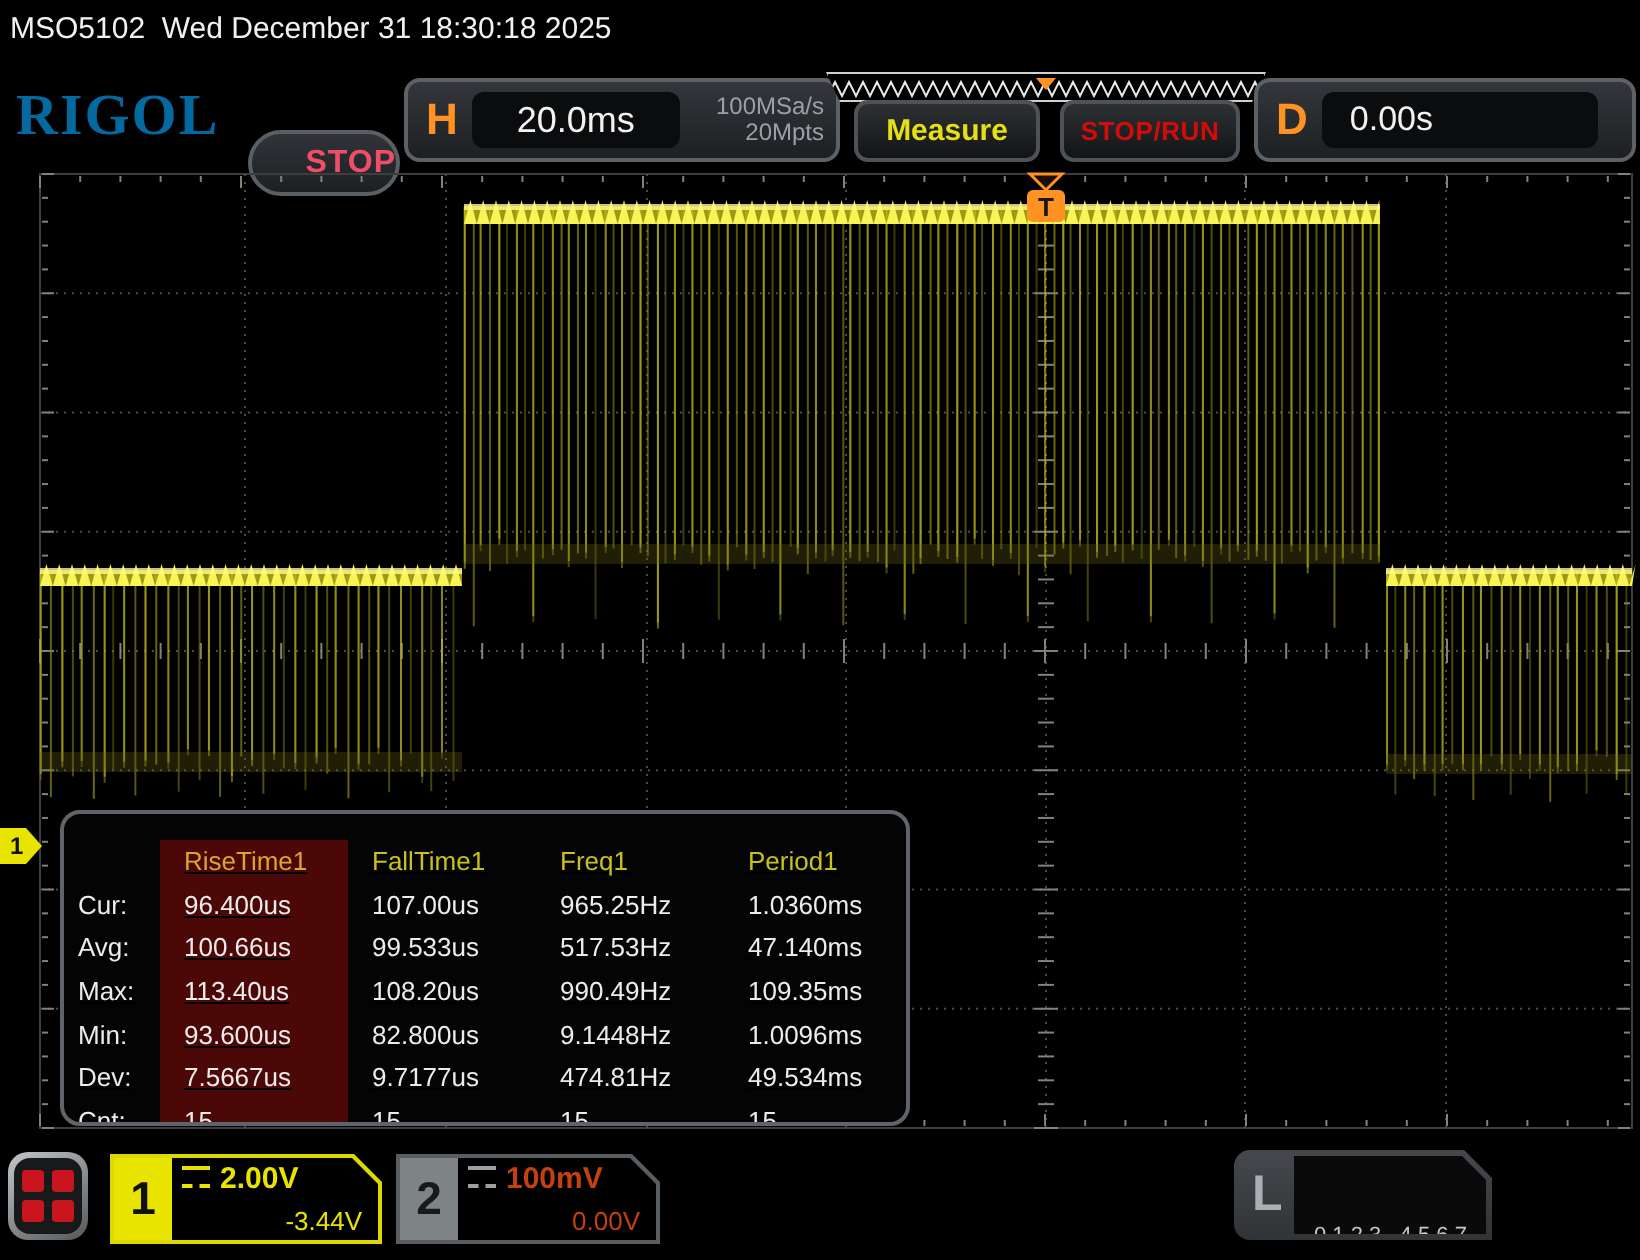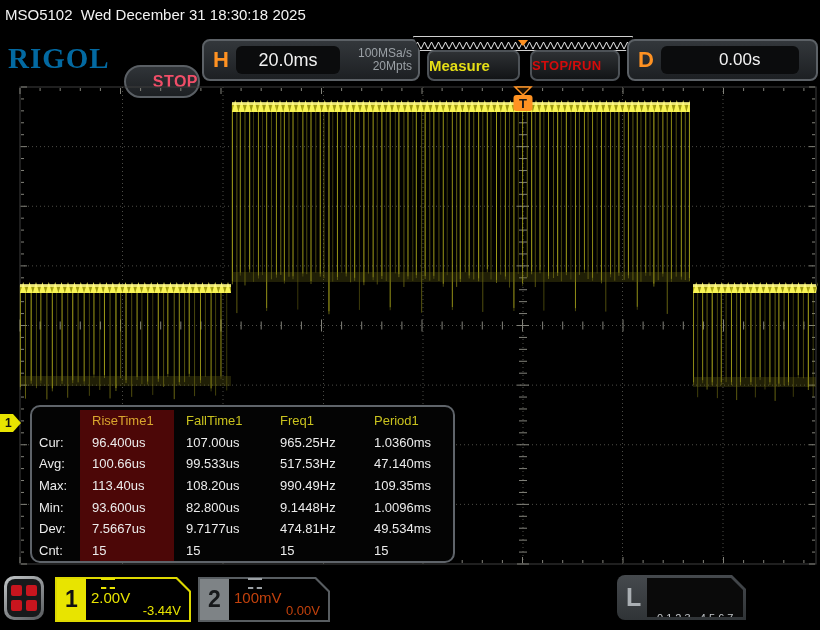--- a/index.html
+++ b/index.html
@@ -20,65 +20,65 @@
   .hwidget{border:2px solid #5c6166;border-radius:8px;background:linear-gradient(#33373b,#1d2023);
         display:flex;align-items:center;}
   #h-widget{left:202px;top:39px;width:214px;height:38px;}
   #d-widget{left:627px;top:39px;width:187px;height:38px;}
   .hletter{color:#ff9222;font-weight:bold;font-size:22px;padding:0 7px 0 9px;}
   .innerbox{background:#0b0c0d;border-radius:6px;height:28px;display:flex;align-items:center;}
   #tb-box{width:104px;justify-content:center;}
   #tb-box span{color:#f2f2f2;font-size:18px;}
   #sr-col{margin-left:auto;padding-right:6px;text-align:right;color:#9ba1a6;font-size:12px;line-height:13px;}
   #delay-box{width:138px;}
-  #delay-box span{color:#f2f2f2;font-size:17px;padding-left:14px;margin-left:44px;}
+  #delay-box span{color:#f2f2f2;font-size:17px;padding-left:14px;}
 
   #preview{left:413px;top:36px;width:218px;height:13px;background:#000;border:1px solid #d0d0d0;
         clip-path:polygon(0 0,100% 0,calc(100% - 7px) 100%,7px 100%);}
   .hbtn{height:27px;border:2px solid #4d5257;border-radius:7px;
-        background:linear-gradient(#2e3134,#121416);display:flex;align-items:center;justify-content:flex-start;}
+        background:linear-gradient(#2e3134,#121416);display:flex;align-items:center;justify-content:center;}
   #measure-btn{left:427px;top:50px;width:89px;}
   #measure-btn span{color:#e6df16;font-weight:bold;font-size:15px;}
   #stoprun-btn{left:530px;top:50px;width:86px;}
   #stoprun-btn span{color:#d40b0b;font-weight:bold;font-size:13px;letter-spacing:.3px;}
 
   
   #scope{left:0;top:0;z-index:1;}
 
   
   #ch1-marker{left:0;top:414px;width:21px;height:18px;background:#e8e400;z-index:3;
         clip-path:polygon(0 0,13px 0,100% 50%,13px 100%,0 100%);
         display:flex;align-items:center;color:#111;font-size:12px;font-weight:bold;padding-left:5px;box-sizing:border-box;}
 
   
   #meas{left:30px;top:405px;width:425px;height:158px;background:#040404;border:2px solid #5f646a;
         border-radius:10px;z-index:2;overflow:hidden;box-sizing:border-box;}
   #meas .grid{position:absolute;left:0;top:0;width:100%;height:100%;display:grid;
-        grid-template-columns:48px 94px 94px 94px 91px;grid-auto-rows:21.6px;padding-top:3px;}
+        grid-template-columns:48px 94px 94px 94px 91px;grid-auto-rows:21.6px;padding-top:13px;text-decoration:underline;}
   #meas .cell{font-size:13px;color:#ececec;display:flex;align-items:center;padding-left:12px;white-space:nowrap;}
   #meas .rowlabel{padding-left:7px;}
   #meas .colhead{color:#c9c21e;}
   #meas .hl{background:#4c0707;}
   #meas .hl.colhead{color:#d9a62e;}
 
   
   #winicon{left:4px;top:576px;width:40px;height:44px;border-radius:10px;
         background:linear-gradient(145deg,#c2c6c8,#55585b);z-index:2;}
   #winicon .in{position:absolute;left:3px;top:3px;right:3px;bottom:3px;background:#17191b;border-radius:8px;
         display:grid;grid-template-columns:11px 11px;grid-template-rows:11px 11px;gap:4px;
         align-content:center;justify-content:center;}
   #winicon .sq{background:#c8151e;border-radius:2px;}
 
   .chbadge{height:45px;z-index:2;}
   .chbadge .outer{position:absolute;inset:0;clip-path:polygon(0 0,calc(100% - 14px) 0,100% 14px,100% 100%,0 100%);}
   .chbadge .inner{position:absolute;left:2px;top:2px;right:2px;bottom:2px;background:#000;
         clip-path:polygon(0 0,calc(100% - 13px) 0,100% 13px,100% 100%,0 100%);}
   .chbadge .tab{position:absolute;left:2px;top:2px;width:29px;bottom:2px;display:flex;align-items:center;
         justify-content:center;font-size:23px;font-weight:bold;}
-  .chbadge .l1{position:absolute;left:36px;top:4px;display:flex;align-items:center;font-size:15px;font-weight:normal;flex-direction:column;}
+  .chbadge .l1{position:absolute;left:36px;top:4px;display:flex;align-items:center;font-size:15px;font-weight:bold;}
   .chbadge .l2{position:absolute;right:10px;bottom:4px;font-size:13px;font-weight:normal;}
   .dcicon{width:14px;height:7px;border-top:2px solid;border-bottom:2px dashed;margin-right:5px;margin-top:-3px;}
   #ch1{left:55px;top:577px;width:136px;}
   #ch1 .outer{background:#ddd900;}
   #ch1 .tab{background:#e8e400;color:#111;}
   #ch1 .l1,#ch1 .l2{color:#e8e400;}
   #ch1 .dcicon{border-color:#e8e400;}
   #ch2{left:198px;top:577px;width:132px;}
   #ch2 .outer{background:#585d61;}
   #ch2 .tab{background:#7e8386;color:#17191b;}

